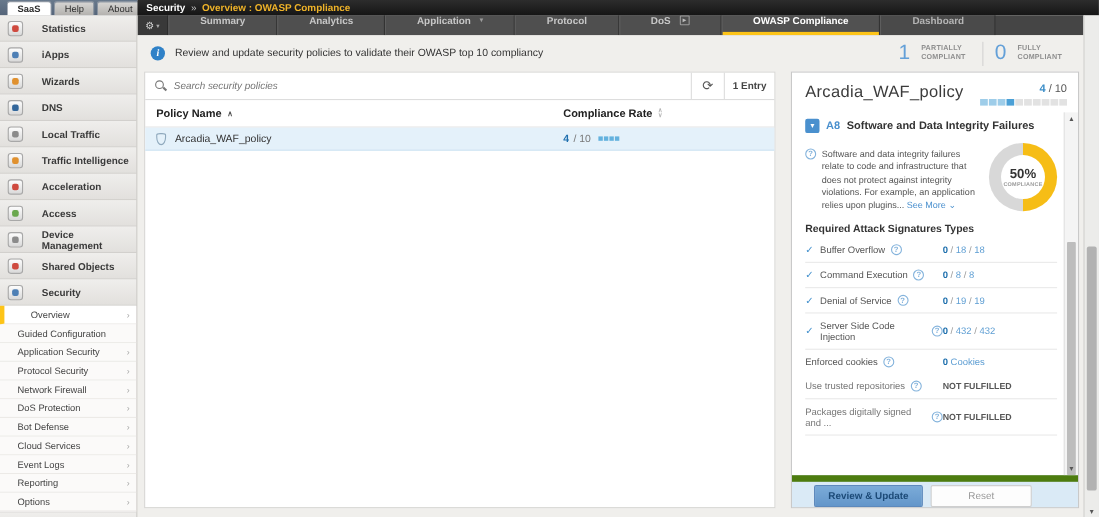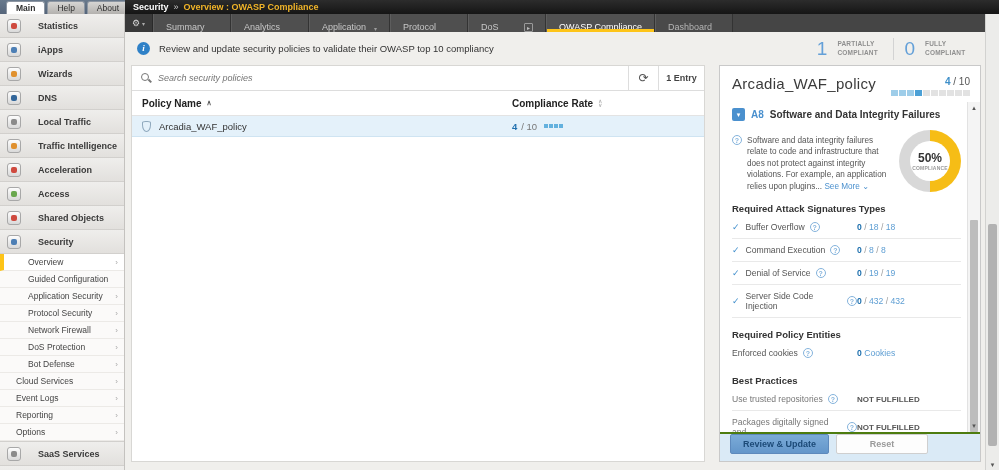--- a/index.html
+++ b/index.html
@@ -14,36 +14,36 @@
   
   .crumbbar { position:absolute; left:125px; top:0; width:874px; height:14px; background:linear-gradient(#2c2c2c,#151515); display:flex; align-items:center; padding-left:8px; gap:5px; font-size:9px; }
   .crumb-sec { color:#fff; font-weight:bold; }
   .crumb-sep { color:#c9c9c9; }
   .crumb-path { color:#f0b429; font-weight:bold; }
 
   
   .tabbar { position:absolute; left:125px; top:14px; width:860px; height:18px; background:#454545; display:flex; align-items:stretch; }
   .gearbtn { width:28px; display:flex; align-items:center; justify-content:center; gap:2px; background:#393939; border-right:1px solid #2a2a2a; color:#d8d8d8; font-size:9px; }
   .gearbtn .dd { font-size:6px; color:#aaa; }
-  .tab { min-width:78px; padding:0 12px; display:flex; align-items:flex-end; gap:8px; font-size:9px; color:#c7c7c7; background:#4f4f4f; border-right:1px solid #333; border-left:1px solid #5d5d5d; position:relative; }
+  .tab { min-width:78px; padding:0 28px; display:flex; align-items:flex-start; gap:8px; font-size:9px; color:#c7c7c7; background:#4f4f4f; border-right:1px solid #333; border-left:1px solid #5d5d5d; position:relative;font-weight:bold; }
   .tab.active { color:#fff; background:#515151; }
   .tab.active::after { content:""; position:absolute; left:0; right:0; bottom:0; height:3px; background:#fdc418; }
   .tab .tdd { font-size:6px; color:#9c9c9c; margin-left:auto; }
   .tab .popout { margin-left:auto; width:9px; height:9px; border:1px solid #9a9a9a; border-radius:1px; font-size:6px; line-height:8px; text-align:center; color:#bdbdbd; }
   .tab.last { background:#4a4a4a; color:#b5b5b5; }
 
   
   .sidebar { position:absolute; left:0; top:14px; width:125px; bottom:0; background:#e7e5e2; border-right:1px solid #c4c2bf; overflow:hidden; }
   .nav-item { height:24px; display:flex; align-items:center; gap:17px; padding-left:7px; background:linear-gradient(#efeeec,#e2e0dd); border-bottom:1px solid #d2d0cd; font-size:9px; font-weight:bold; color:#3a3a3a; }
   .ni { width:14px; height:14px; border-radius:3px; background:linear-gradient(#fdfdfd,#d9d9d9); border:1px solid #a8a8a8; position:relative; flex:none; }
   .ni::after { content:""; position:absolute; left:3px; top:3px; width:6px; height:6px; border-radius:2px; }
   .ic-red::after { background:#cf4a3f; } .ic-blue::after { background:#4d7fb5; } .ic-orange::after { background:#e0912f; }
   .ic-gray::after { background:#8b8b8b; } .ic-green::after { background:#6aa84f; } .ic-navy::after { background:#33679b; }
   .submenu { background:#faf9f8; border-bottom:1px solid #d2d0cd; }
-  .sub-item { height:17px; display:flex; align-items:center; font-size:8.5px; color:#444; border-bottom:1px solid #eceae7; padding-left:28px; position:relative; background:#fbfaf9; }
+  .sub-item { height:17px; display:flex; align-items:center; font-size:8.5px; color:#444; border-bottom:1px solid #eceae7; padding-left:16px; position:relative; background:#fbfaf9; }
   .sub-item.lvl2 { padding-left:16px; }
   .sub-item .chev { position:absolute; right:6px; color:#a8a8a8; font-size:8px; }
   .sub-item.active { border-left:4px solid #fdc418; padding-left:24px; background:#fff; }
 
   
   .content { position:absolute; left:125px; top:32px; width:860px; bottom:0; background:#f0efec; display:flex; flex-direction:column; }
   .banner-row { height:33px; display:flex; align-items:center; padding:0 14px 0 12px; }
   .info-ico { width:13px; height:13px; border-radius:50%; background:#2f81c7; color:#fff; font-size:9px; font-weight:bold; font-family:"Liberation Serif",serif; font-style:italic; text-align:center; line-height:13px; flex:none; }
   .banner-text { margin-left:9px; font-size:9.5px; color:#333; }
   .counts { margin-left:auto; display:flex; align-items:center; gap:10px; }
@@ -111,36 +111,36 @@
   .kval .sl { color:#999; }
   .status { width:104px; margin-left:auto; font-size:8px; font-weight:bold; color:#555; flex:none; }
 
   
   .in-sb { position:absolute; right:0; top:0; bottom:0; width:13px; background:#f4f4f4; border-left:1px solid #e2e2e2; }
   .in-sb .up { position:absolute; top:2px; left:0; right:0; text-align:center; font-size:7px; color:#555; }
   .in-sb .down { position:absolute; bottom:2px; left:0; right:0; text-align:center; font-size:7px; color:#555; }
   .in-thumb { position:absolute; left:2px; width:8px; top:118px; height:212px; background:#bdbdbd; border-radius:1px; }
 
   
-  .panel-foot { height:29px; background:#daeaf6; border-top:2px solid #4d7c0f; display:flex; align-items:flex-start; gap:7px; padding-left:10px; }
+  .panel-foot { height:29px; background:#daeaf6; border-top:6px solid #4d7c0f; display:flex; align-items:flex-end; gap:7px; padding-left:20px; }
   .btn-review { height:20px; padding:0 12px; background:linear-gradient(#7babd8,#6396ca); border:1px solid #5d89bc; border-radius:2px; color:#1c4a77; font-weight:bold; font-size:9px; font-family:"Liberation Sans",sans-serif; }
-  .btn-reset { height:20px; width:92px; background:#fdfdfd; border:1px solid #cfcfcf; border-radius:2px; color:#9a9a9a; font-weight:bold; font-size:9px; font-family:"Liberation Sans",sans-serif; }
+  .btn-reset { height:20px; width:92px; background:#fdfdfd; border:1px solid #cfcfcf; border-radius:2px; color:#9a9a9a; font-weight:normal; font-size:9px; font-family:"Liberation Sans",sans-serif; }
 
   
   .out-sb { position:absolute; right:0; top:14px; width:14px; bottom:0; background:#ececea; border-left:1px solid #d2d2d0; }
   .out-thumb { position:absolute; left:2px; width:9px; top:210px; height:222px; background:#b2b2b2; border-radius:2px; }
   .out-sb .down { position:absolute; bottom:1px; left:0; right:0; text-align:center; font-size:7px; color:#555; }
 </style>
 </head>
 <body>
 
 <div id="app">
 
   <div class="corner">
-    <div class="ctab active">Main</div>
+    <div class="ctab active">SaaS</div>
     <div class="ctab">Help</div>
     <div class="ctab">About</div>
   </div>
 
   <div class="crumbbar">
     <span class="crumb-sec">Security</span>
     <span class="crumb-sep">»</span>
     <span class="crumb-path">Overview : OWASP Compliance</span>
   </div>
 
@@ -199,20 +199,24 @@
         <span class="ni ic-orange"></span>
         <span>Traffic Intelligence</span>
       </div>
     <div class="nav-item">
         <span class="ni ic-red"></span>
         <span>Acceleration</span>
       </div>
     <div class="nav-item">
         <span class="ni ic-green"></span>
         <span>Access</span>
+      </div>
+    <div class="nav-item">
+        <span class="ni ic-gray"></span>
+        <span>Device Management</span>
       </div>
     <div class="nav-item">
         <span class="ni ic-red"></span>
         <span>Shared Objects</span>
       </div>
     <div class="nav-item">
         <span class="ni ic-blue"></span>
         <span>Security</span>
       </div>
 
@@ -395,28 +399,26 @@
               <span class="help">?</span>
               <span class="kval"><b>0</b> <span class="sl">/</span> <span>19</span> <span class="sl">/</span> <span>19</span></span>
             </div>
             <div class="krow">
               <span class="check">✓</span>
               <span class="klabel">Server Side Code Injection</span>
               <span class="help">?</span>
               <span class="kval"><b>0</b> <span class="sl">/</span> <span>432</span> <span class="sl">/</span> <span>432</span></span>
             </div>
 
-            <div class="group-title">Required Policy Entities</div>
             <div class="krow" style="border-bottom:none;">
               <span class="klabel">Enforced cookies</span>
               <span class="help">?</span>
               <span class="kval"><b>0</b> <span>Cookies</span></span>
             </div>
 
-            <div class="group-title">Best Practices</div>
             <div class="krow">
               <span class="klabel" style="color:#777;">Use trusted repositories</span>
               <span class="help">?</span>
               <span class="status">NOT FULFILLED</span>
             </div>
             <div class="krow">
               <span class="klabel" style="color:#777;">Packages digitally signed and ...</span>
               <span class="help">?</span>
               <span class="status">NOT FULFILLED</span>
             </div>

